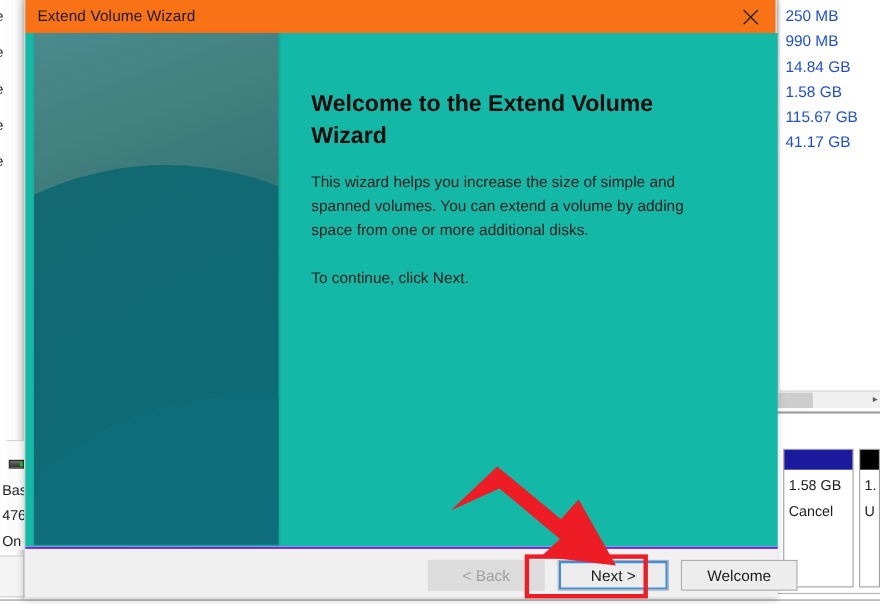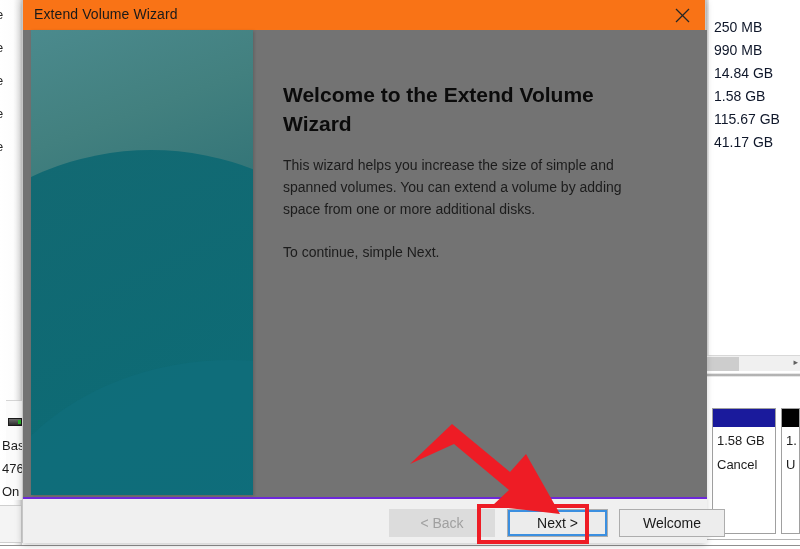--- a/index.html
+++ b/index.html
@@ -27,22 +27,22 @@
   }
   .bg-right-col {
     position: absolute; left: 706px; top: 0; width: 94px; height: 549px;
     background: #ffffff;
   }
   .bg-right-edge {
     position: absolute; left: 706px; top: 0; width: 3px; height: 355px;
     background: linear-gradient(to right, #c9c9c9, #efefef);
   }
   .bg-size-list {
-    position: absolute; left: 714px; top: 16px;
-    font-size: 14px; color: #0f172a; line-height: 23px;
+    position: absolute; left: 714px; top: 3px;
+    font-size: 14px; color: #1d4ed8; line-height: 23px;
   }
   .bg-size-list div { white-space: nowrap; }
 
   .bg-hscroll {
     position: absolute; left: 706px; top: 355px; width: 94px; height: 16px;
     background: #f0f0f0; border-top: 1px solid #d8d8d8;
   }
   .bg-hscroll-thumb {
     position: absolute; left: 0px; top: 1px; width: 33px; height: 14px;
     background: #cdcdcd;
@@ -113,21 +113,21 @@
   }
   .close-btn {
     position: absolute; right: 0px; top: 0px; width: 46px; height: 30px;
     display: flex; align-items: center; justify-content: center;
     cursor: pointer;
   }
   .close-btn svg { display: block; }
 
   .body-area {
     position: absolute; left: 0; top: 30px; width: 684px; height: 467px;
-    background: #737373;
+    background: #14b8a6;
   }
 
   
   .banner {
     position: absolute; left: 8px; top: 0px; width: 222px; height: 465px;
     overflow: hidden;
     background: linear-gradient(160deg, #4b8a8d 0%, #42807f 22%, #2f7175 48%, #1d6b72 70%, #14666f 100%);
     box-shadow: 1px 1px 3px rgba(0,0,0,0.18);
   }
   .banner-arc {
@@ -255,21 +255,21 @@
     <div class="body-area">
 
       <div class="banner">
         <div class="banner-arc"></div>
         <div class="banner-arc2"></div>
       </div>
 
       <div class="content">
         <div class="heading">Welcome to the Extend Volume Wizard</div>
         <div class="para">This wizard helps you increase the size of simple and spanned volumes. You can extend a volume  by adding space from one or more additional disks.</div>
-        <div class="para2">To continue, simple Next.</div>
+        <div class="para2">To continue, click Next.</div>
       </div>
 
     </div>
 
     <div class="footer">
       <div class="btn btn-back disabled">&lt; Back</div>
       <div class="btn btn-next">Next &gt;</div>
       <div class="btn btn-cancel">Welcome</div>
     </div>
   </div>

